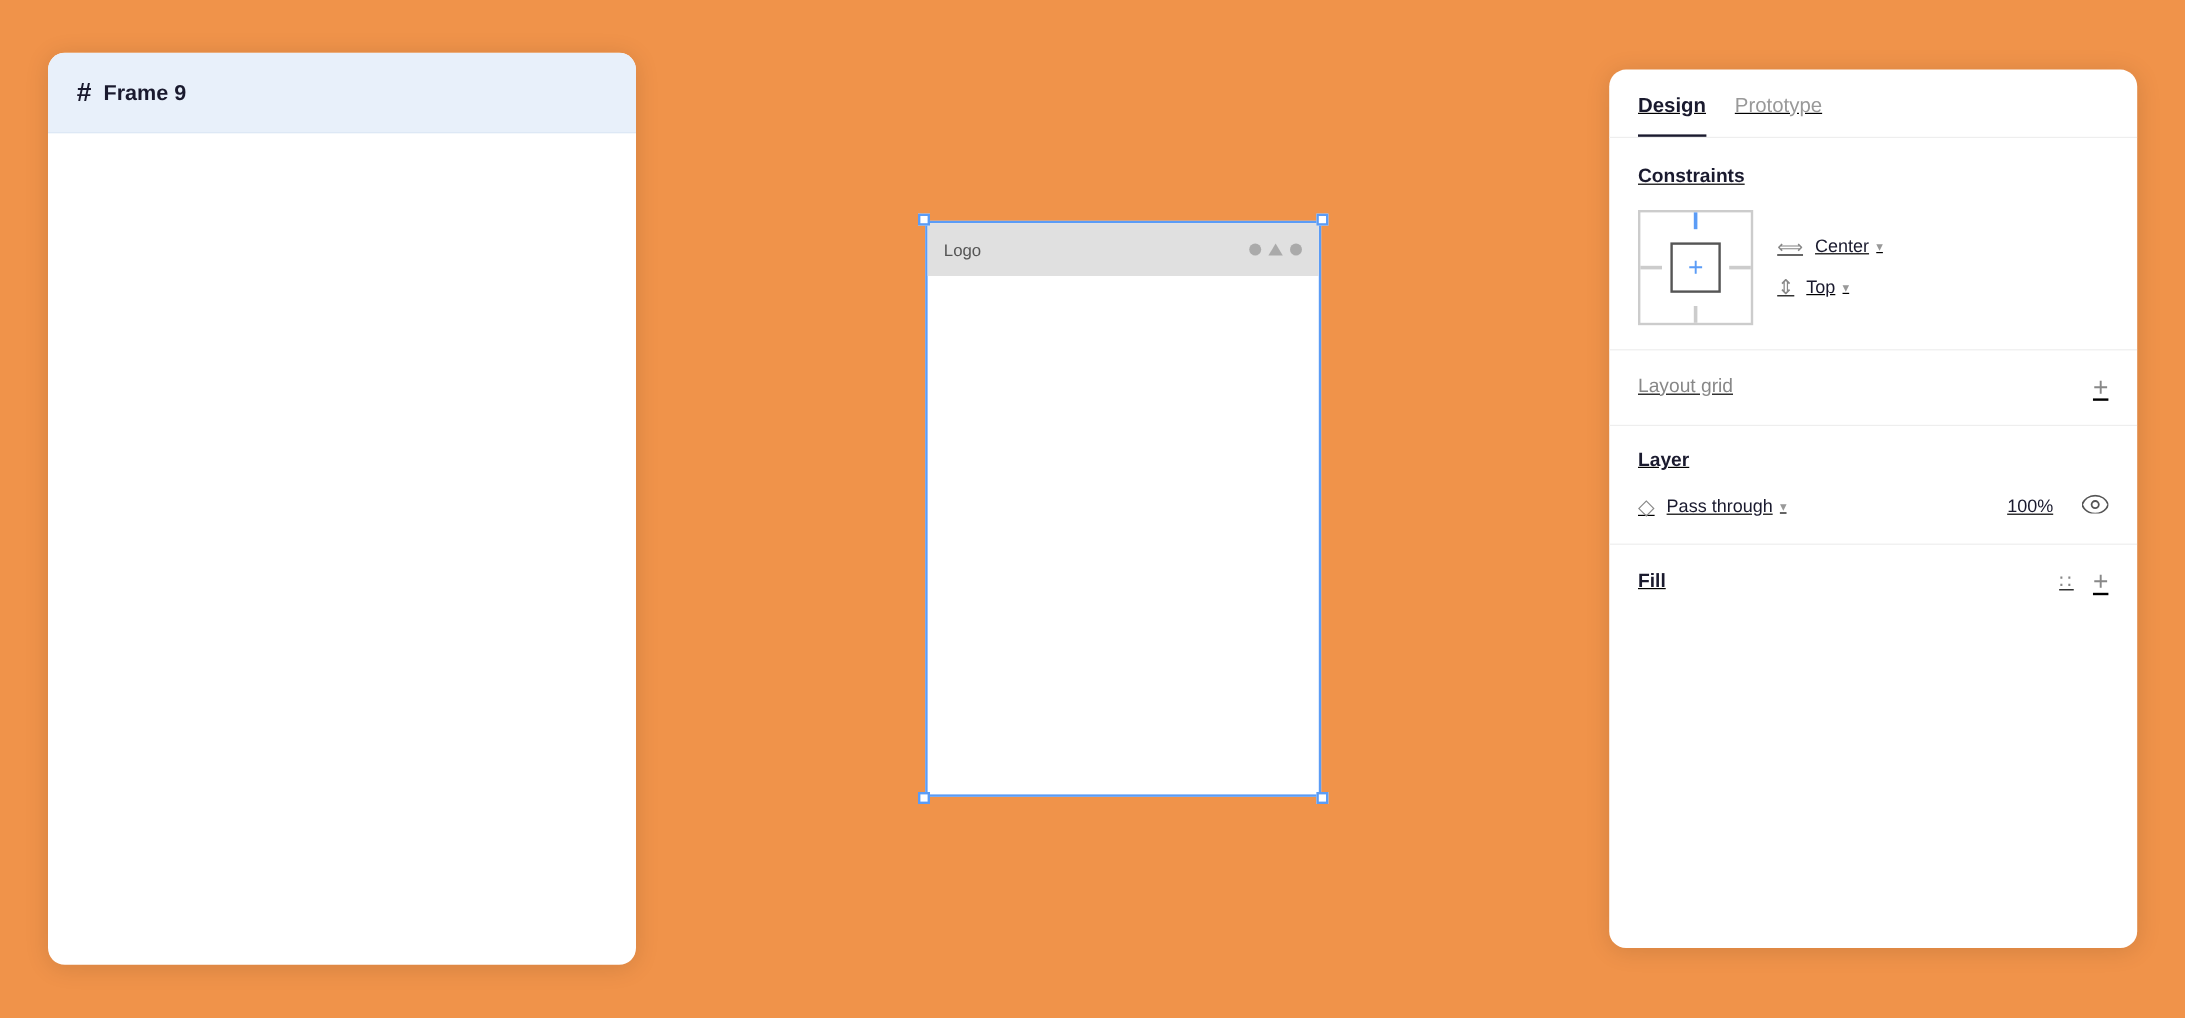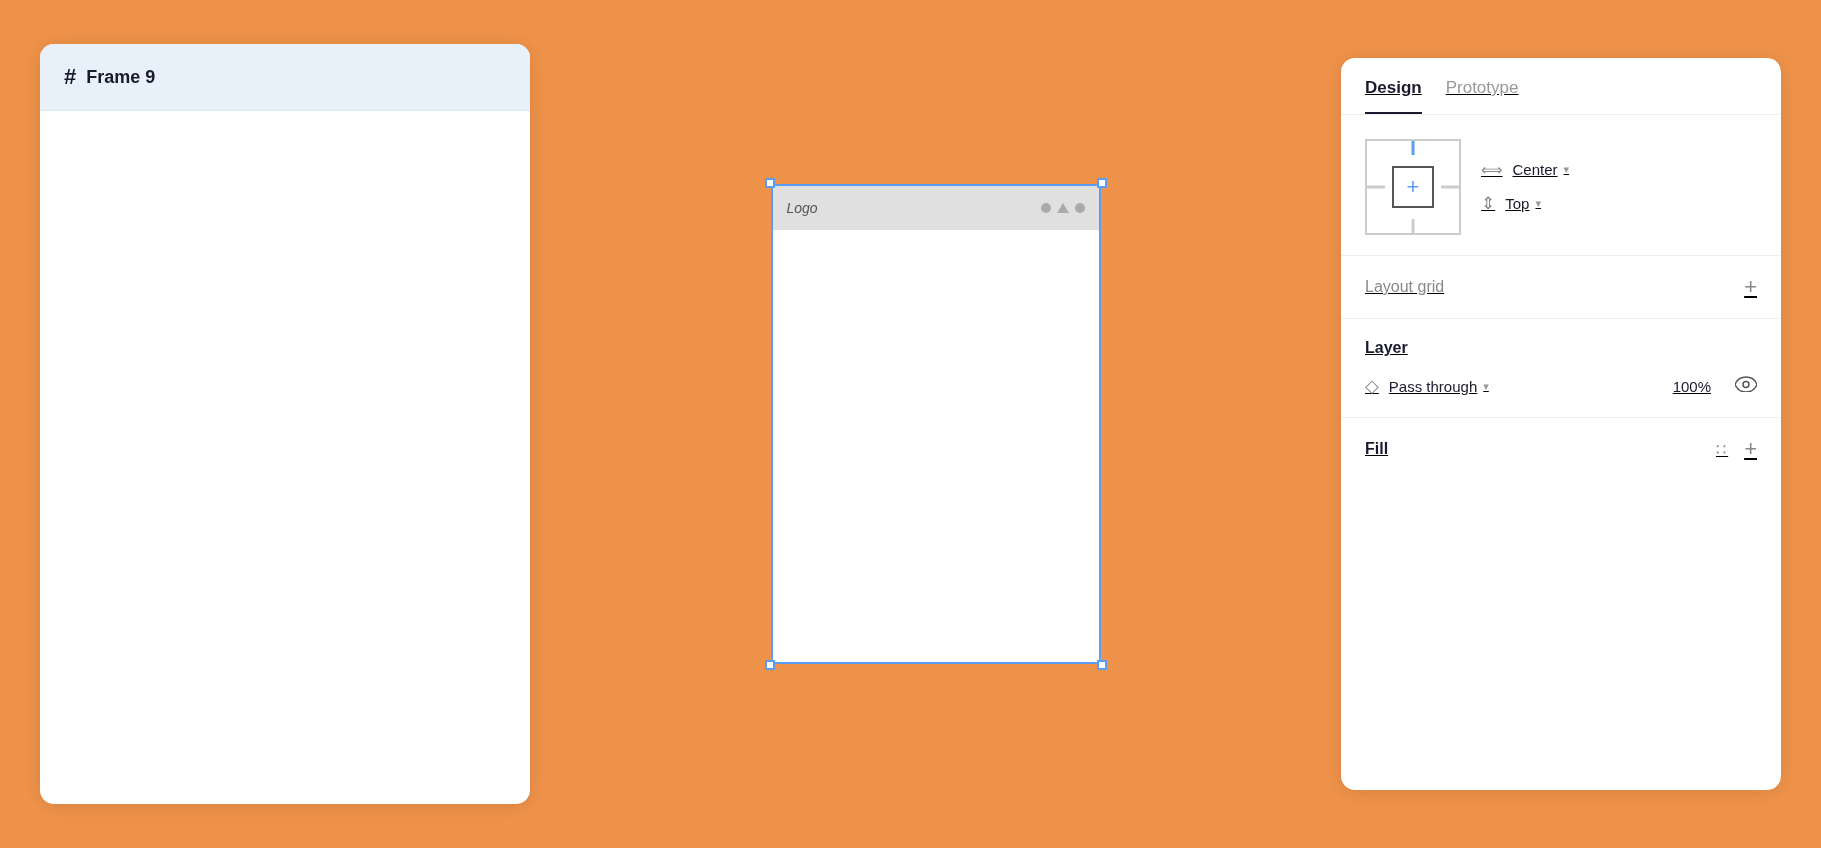--- a/index.html
+++ b/index.html
@@ -72,21 +72,20 @@
       flex: 1;
       display: flex;
       align-items: center;
       justify-content: center;
       height: 760px;
     }
     .frame-wrapper {
       position: relative;
       width: 330px;
       height: 480px;
-      font-style: italic;
     }
     .frame-inner {
       width: 100%;
       height: 100%;
       background: #fff;
       border: 2px solid #5B9CF6;
       position: relative;
     }
     .frame-topbar {
       width: 100%;
@@ -387,20 +386,21 @@
 </div>
 
 <div class="right-panel">
 
   <div class="right-panel-tabs">
     <div class="tab-item active">Design</div>
     <div class="tab-item inactive">Prototype</div>
   </div>
 
   <div class="right-panel-section">
+    <div class="section-title">Constraints</div>
     <div class="constraints-content">
       <div class="constraints-box-container">
         <div class="constraints-outer">
           <div class="constraint-line-top"></div>
           <div class="constraint-line-left"></div>
           <div class="constraint-line-right"></div>
           <div class="constraint-line-bottom"></div>
           <div class="constraints-inner">
             <span class="plus-icon-blue">+</span>
           </div>

